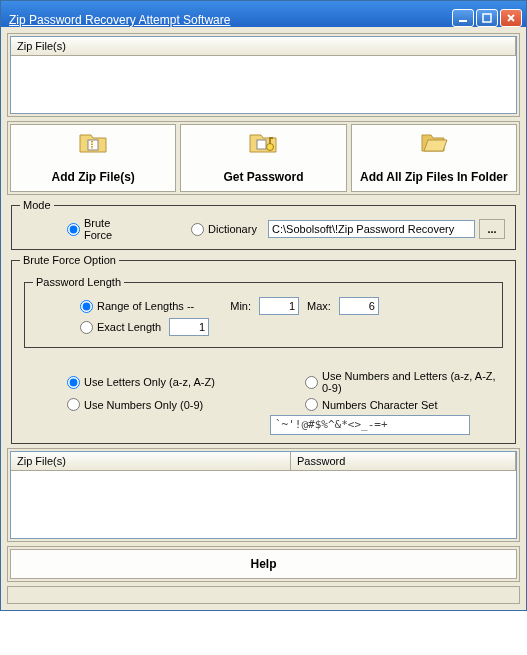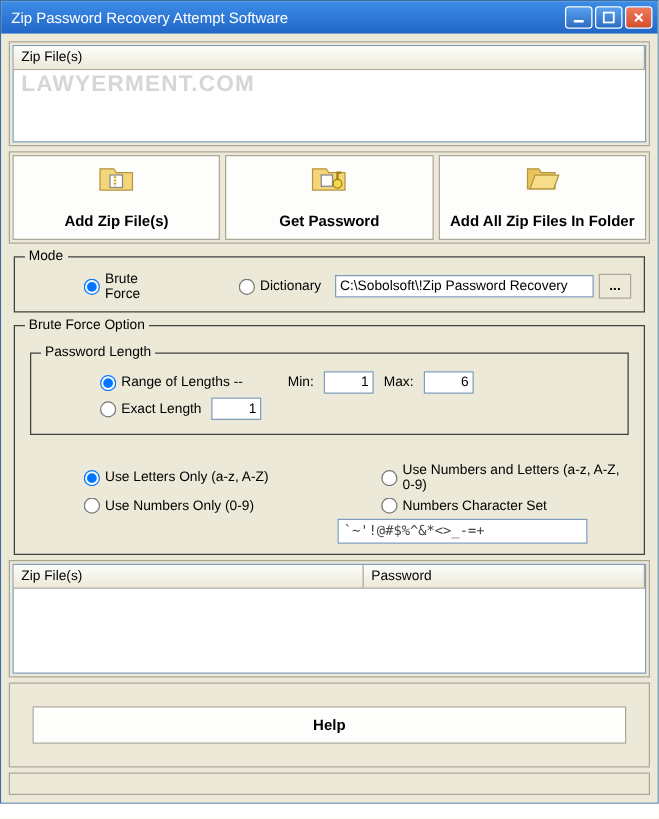--- a/index.html
+++ b/index.html
@@ -1,19 +1,19 @@
 <!DOCTYPE html>
 <html><head>
 <meta charset="utf-8">
 <style>
 * { box-sizing: border-box; margin: 0; padding: 0; }
 body { font-family: Tahoma, Arial, sans-serif; font-size: 11px; background: #fff; width: 527px; }
 
 .window { width: 527px; border: 1px solid #3a6ea5; background: #ece9d8; }
-.titlebar { background: linear-gradient(#3c8de6, #2166c8); height: 26px; display: flex; align-items: center; padding: 0 4px; color: #fff; }
+.titlebar { background: linear-gradient(#3c8de6, #2166c8); height: 26px; display: flex; align-items: flex-end; padding: 0 4px; color: #fff; text-decoration: underline; }
 .titlebar .title { flex: 1; font-size: 12px; padding-left: 4px; }
 .titlebar .btns { display: flex; gap: 2px; }
 .titlebar .wbtn { width: 22px; height: 18px; background: linear-gradient(#5aa0ef, #2b6dc4); border: 1px solid #fff; border-radius: 3px; display: flex; align-items: center; justify-content: center; font-size: 10px; color: #fff; cursor: pointer; }
 .titlebar .wbtn.close { background: linear-gradient(#f07a5a, #d64f2e); }
 
 .client { padding: 6px; background: #ece9d8; }
 
 .panel { border: 1px solid #aca899; background: #ece9d8; margin-bottom: 4px; }
 
 .filelist { height: 78px; border: 1px solid #7f9db9; background: #fff; margin: 2px 2px 2px 2px; position: relative; }
@@ -38,21 +38,21 @@
 
 .charset { border: 1px solid #7f9db9; background: #fff; height: 20px; padding: 2px 4px; margin-left: 26px; margin-top: 4px; width: 200px; font-family: monospace; font-size: 11px; color: #444; }
 
 .results { height: 88px; border: 1px solid #7f9db9; background: #fff; margin: 2px; }
 .results .hdr { display: flex; background: linear-gradient(#fdfdfb, #ece9d8); border-bottom: 1px solid #aca899; }
 .results .hdr .col { padding: 2px 6px; height: 18px; line-height: 14px; border-right: 1px solid #aca899; }
 .results .hdr .col:first-child { width: 280px; }
 .results .hdr .col:last-child { flex: 1; }
 
 .helpbar { border: 1px solid #aca899; background: #ece9d8; margin-bottom: 4px; }
-.helpbtn { height: 30px; margin: 18px; border: 1px solid #aca899; background: #fdfdfb; display: flex; align-items: center; justify-content: center; font-size: 12px; font-weight: bold; cursor: pointer; }
+.helpbtn { height: 30px; margin: 2px; border: 1px solid #aca899; background: #fdfdfb; display: flex; align-items: center; justify-content: center; font-size: 12px; font-weight: bold; cursor: pointer; }
 .statusbar { border: 1px solid #aca899; height: 18px; background: #ece9d8; }
 
 .modegrid { display: grid; grid-template-columns: 120px 120px 1fr 28px; align-items: center; gap: 4px; }
 .chargrid { display: grid; grid-template-columns: 230px 1fr; gap: 4px 8px; }
 
 label { cursor: pointer; }
 </style>
 </head>
 <body>
 
@@ -78,21 +78,20 @@
     </div>
   </div>
 
   <div class="client">
 
     <div class="panel">
       <div class="filelist">
         <div class="hdr">
           <div class="col" style="flex:1">Zip File(s)</div>
         </div>
-        <div class="watermark">LAWYERMENT.COM</div>
       </div>
     </div>
 
     <div class="panel">
       <div class="btnrow">
         <div class="bigbtn">
           <svg class="icon-folder" viewBox="0 0 28 22">
             <path d="M1 6 L1 20 L27 20 L27 6 L14 6 L12 3 L1 3 Z" fill="#f3d57a" stroke="#b8953f"></path>
             <rect x="9" y="8" width="10" height="10" fill="#fff" stroke="#888"></rect>
             <path d="M13 9 L13 17" stroke="#d9a020" stroke-width="2" stroke-dasharray="1.5,1"></path>

